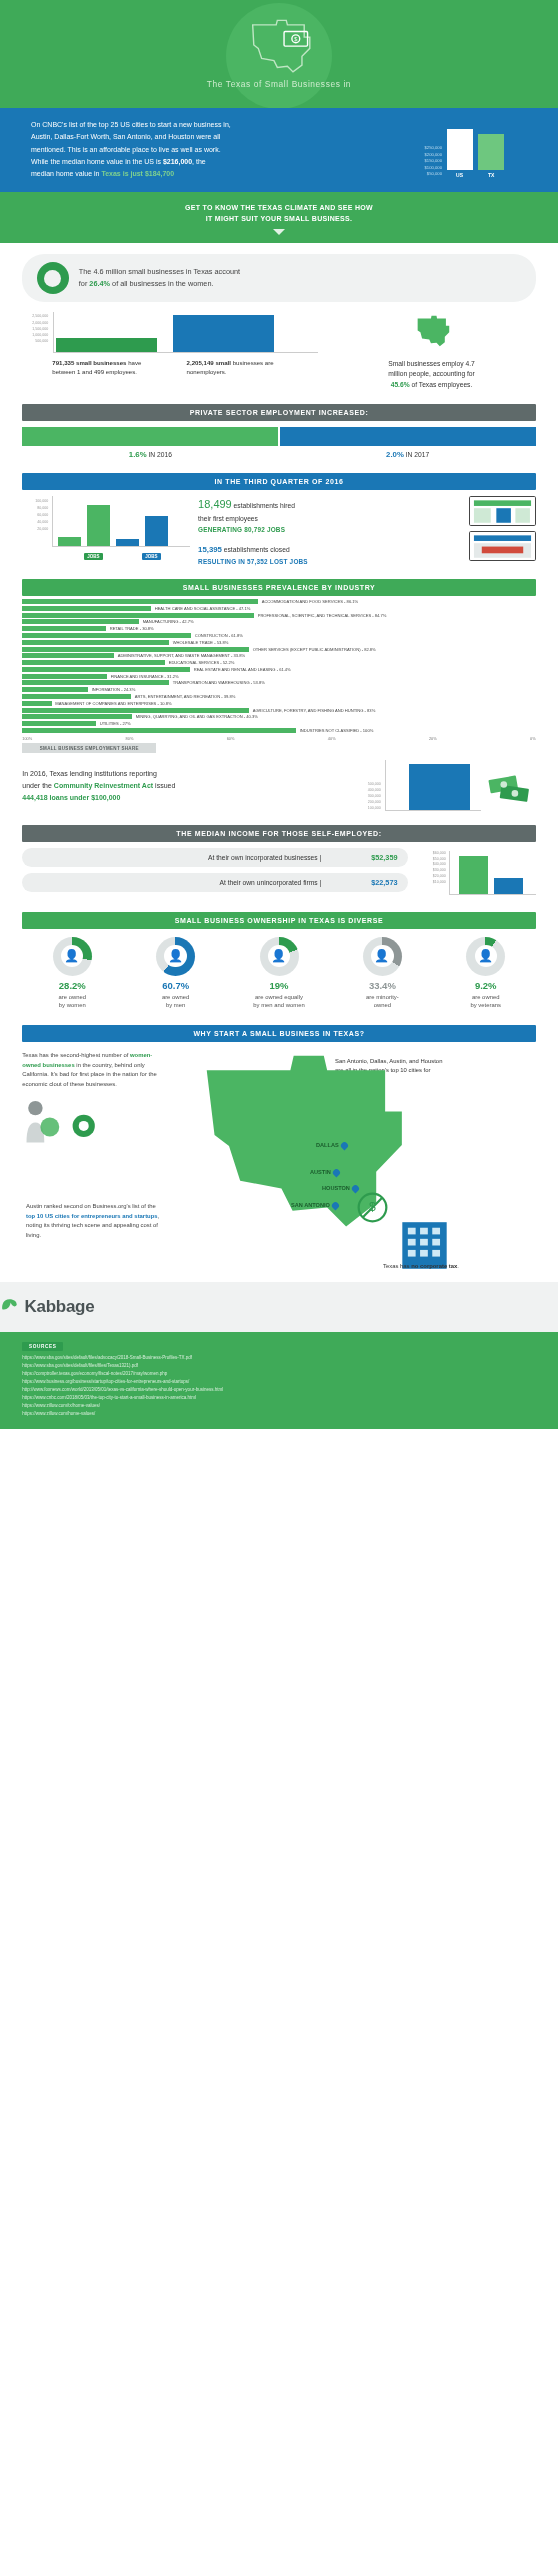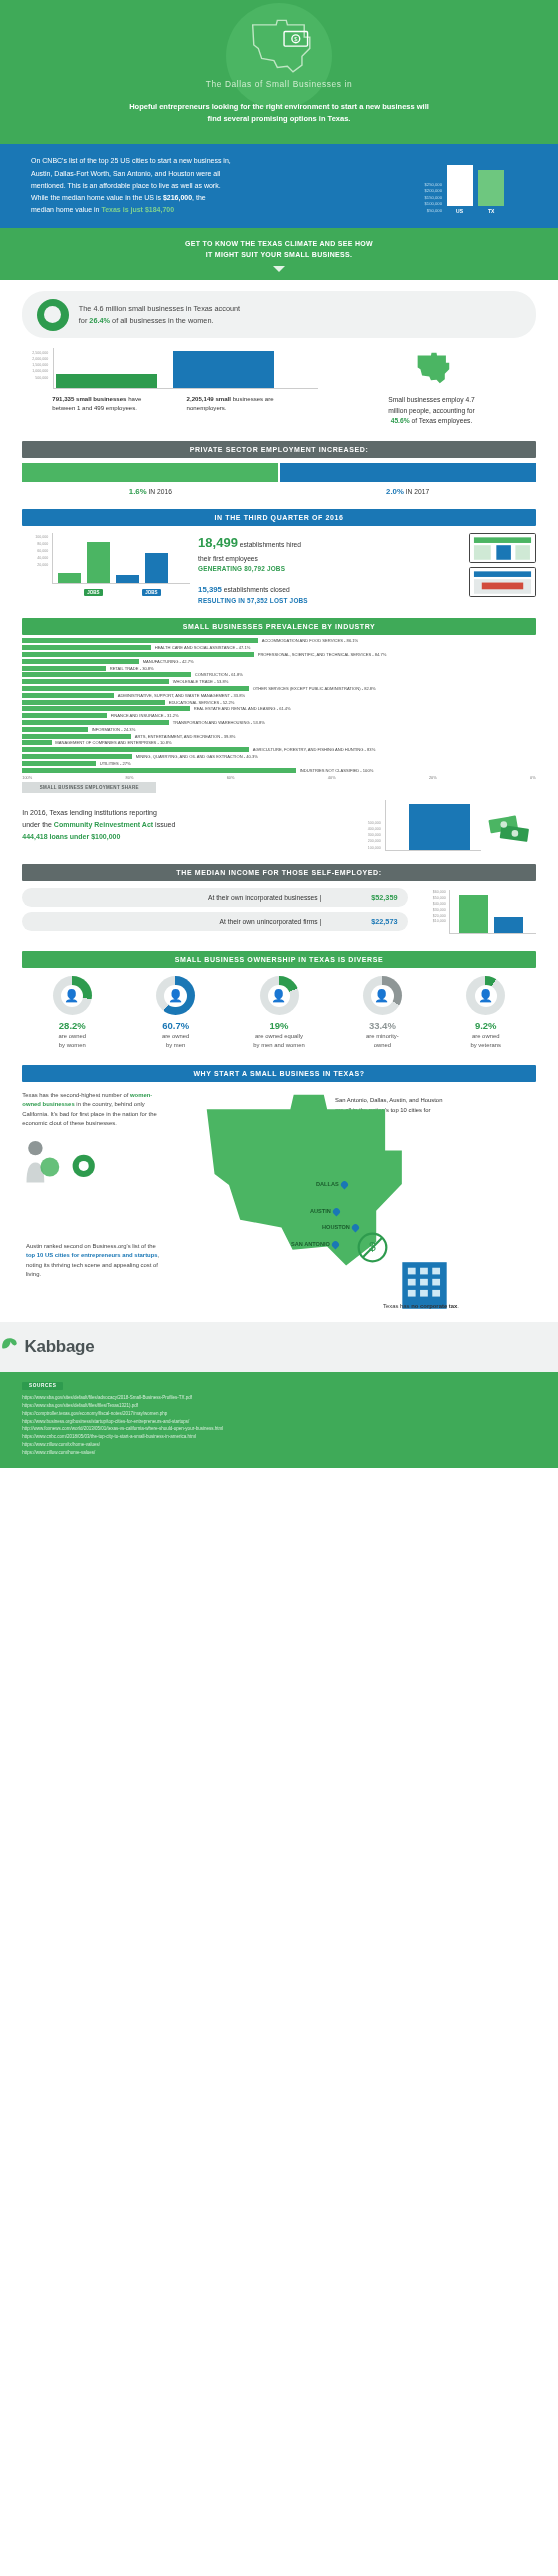--- a/index.html
+++ b/index.html
@@ -139,21 +139,21 @@
   .ps-lbl { text-align:center; font-size:6.7px; padding-top:4.5px; }
   .ps-lbl b { font-size:7.8px; }
   .ps-lbl.g b { color:#2e9b4e; }
   .ps-lbl.b b { color:#1a77b5; }
 
   
   .q3 { display:flex; padding: 6.7px 22.3px 5.6px; gap:7.8px; align-items:flex-start;}
   .q3chart { width: 168px; }
   .q3bars { display:flex; align-items:flex-end; gap:6.7px; height: 51px; border-left:0.6px solid #ccc; border-bottom:0.6px solid #ccc; padding-left:5.6px;}
   .q3info { flex:1; font-size:6.7px; line-height:1.6; }
-  .q3info .big { font-size:13px; font-weight:bold; color:#2e9b4e;}
+  .q3info .big { font-size:11px; font-weight:normal; color:#2e9b4e;}
   .q3info .bigb { font-size:7.8px; font-weight:bold; color:#1a77b5;}
   .q3info .sub { color:#666; font-size:6.4px; font-weight:bold; letter-spacing:0.2px;}
   .q3pics { width: 67px; }
   .shop { height:30px; border:1.1px solid #444; border-radius:1.7px; margin-bottom:4.5px; position:relative; background:#fff;}
   .shop.closed { }
   .jobs-tag { background:#2e9b4e; color:#fff; font-size:4.5px; font-weight:bold; padding:1.1px 3.4px; border-radius:1.1px; display:inline-block;}
 
   
   .ind-wrap { padding: 2.2px 22.3px 0; display:flex; gap:0; }
   .ind-bars { flex:1; }
@@ -218,22 +218,21 @@
 
   <div class="hero">
     <div class="hero-icon">
       <svg width="84" height="56" viewBox="0 0 150 100">
         <path d="M28 14 h42 l2 -8 h16 l2 8 h30 v22 h10 v20 l-14 14 v16 l-16 12 -10 -10 -18 2 -6 -12 -22 -4 -6 -18 -8 -6 z" fill="none" stroke="#bfe6c4" stroke-width="2.5"></path>
         <rect x="84" y="26" width="42" height="26" rx="2" fill="none" stroke="#ffffff" stroke-width="2.5"></rect>
         <circle cx="105" cy="39" r="7" fill="none" stroke="#ffffff" stroke-width="2.5"></circle>
         <text x="105" y="43" font-size="10" fill="#ffffff" text-anchor="middle" font-family="Liberation Sans">$</text>
       </svg>
     </div>
-    <div class="hero-sub">The Dallas of Small Businesses in</div>
-    <div class="hero-lead">Hopeful entrepreneurs looking for the right environment to start a new business will find several promising options in Texas.</div>
+    <div class="hero-sub">The Texas of Small Businesses in</div>
   </div>
 
   <div class="cnbc">
     <div class="cnbc-text">
       <span>On CNBC's list of the top 25 US cities to start a new business in,</span><br>
       <span>Austin, Dallas-Fort Worth, San Antonio, and Houston were all</span><br>
       <span>mentioned. This is an affordable place to live as well as work.</span><br>
       <span>While the median home value in the US is </span><b>$216,000</b><span>, the</span><br>
       <span>median home value in </span><span class="cnbc-hl">Texas is just $184,700</span>
     </div>

